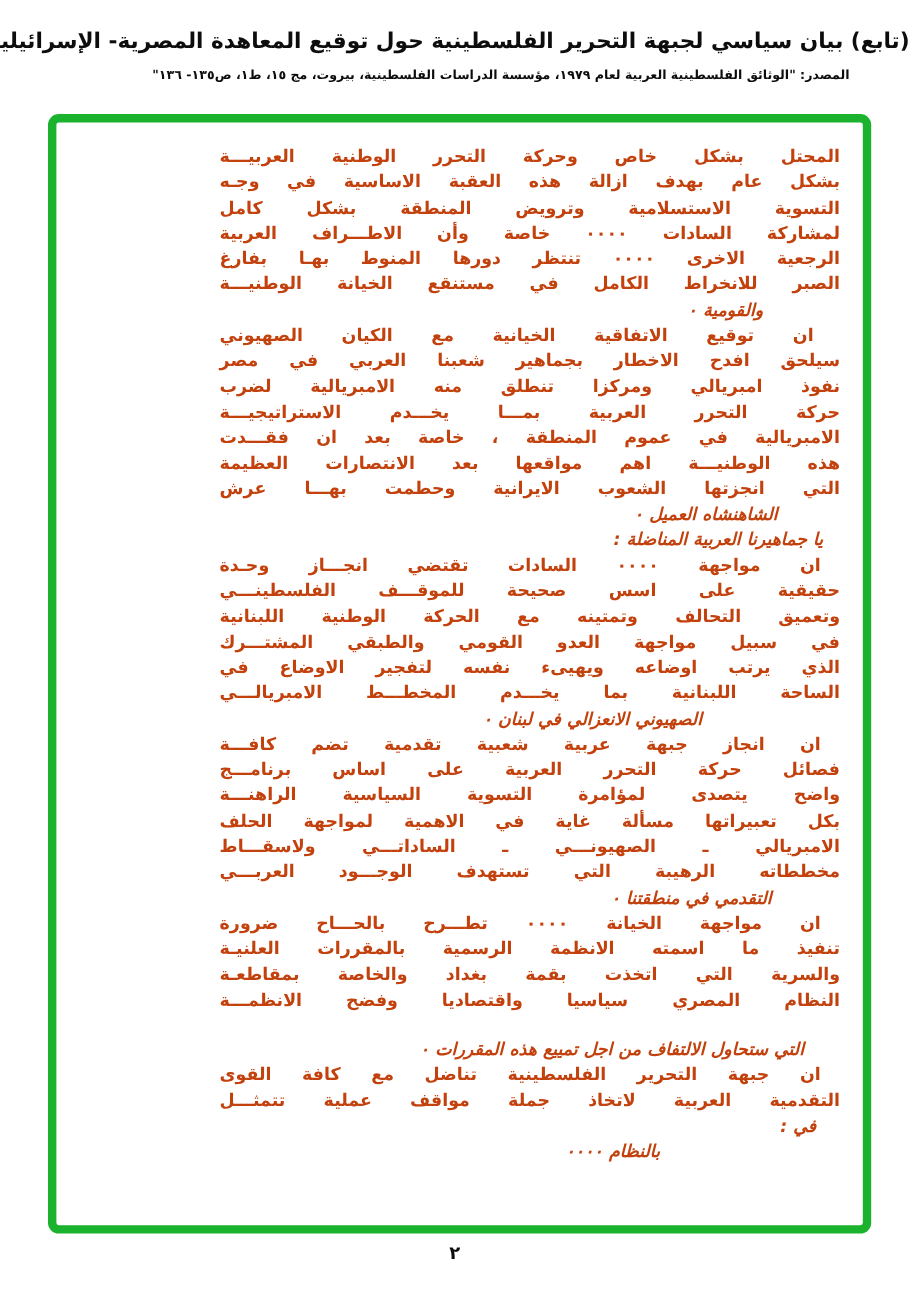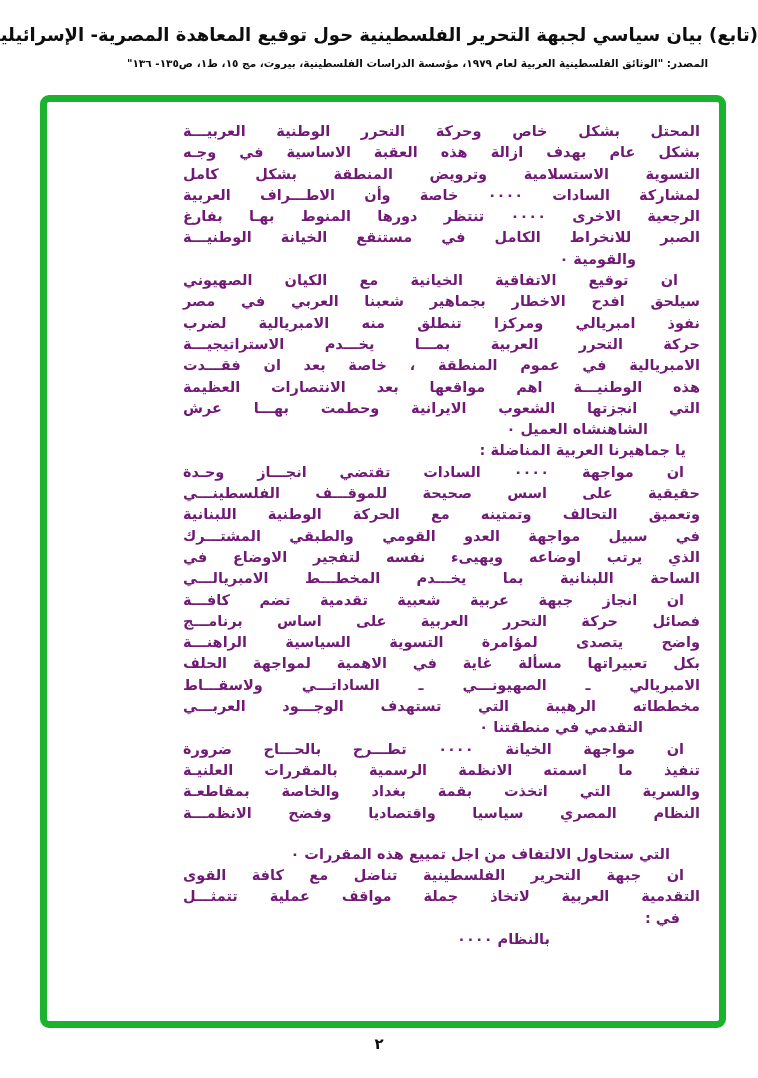--- a/index.html
+++ b/index.html
@@ -30,24 +30,24 @@
     border-radius: 9px;
     box-sizing: border-box;
     background: transparent;
   }
 
   .body-text {
     position: absolute; left: 183px; top: 121px; width: 517px;
     direction: rtl;
     font-size: 14.5px; font-weight: bold;
     line-height: 21.3px;
-    color: #701a75;
+    color: #c2410c;
   }
   .line { text-align: justify; text-align-last: justify; }
-  .line.last { text-align-last: right; }
+  .line.last { text-align-last: right; font-style: italic; }
 
   .page-number {
     position: absolute; top: 1035px; left: 0; width: 100%;
     text-align: center; font-size: 15px; font-weight: bold;
   }
 </style>
 </head>
 <body>
 
 <div class="page">
@@ -74,20 +74,21 @@
       <div class="line">هذه الوطنيـــة اهم مواقعها بعد الانتصارات العظيمة</div>
       <div class="line">التي انجزتها الشعوب الايرانية وحطمت بهـــا عرش</div>
       <div class="line last" style="padding-right: 52px;">الشاهنشاه العميل ٠</div>
       <div class="line last" style="padding-right: 14px;">يا جماهيرنا العربية المناضلة :</div>
       <div class="line" style="padding-right: 16px;">ان مواجهة ٠٠٠٠ السادات تقتضي انجـــاز وحـدة</div>
       <div class="line">حقيقية على اسس صحيحة للموقـــف الفلسطينـــي</div>
       <div class="line">وتعميق التحالف وتمتينه مع الحركة الوطنية اللبنانية</div>
       <div class="line">في سبيل مواجهة العدو القومي والطبقي المشتـــرك</div>
       <div class="line">الذي يرتب اوضاعه ويهيىء نفسه لتفجير الاوضاع في</div>
       <div class="line">الساحة اللبنانية بما يخـــدم المخطـــط الامبريالـــي</div>
+      <div class="line last" style="padding-right: 115px;">الصهيوني الانعزالي في لبنان ٠</div>
       <div class="line" style="padding-right: 16px;">ان انجاز جبهة عربية شعبية تقدمية تضم كافـــة</div>
       <div class="line">فصائل حركة التحرر العربية على اساس برنامـــج</div>
       <div class="line">واضح يتصدى لمؤامرة التسوية السياسية الراهنـــة</div>
       <div class="line">بكل تعبيراتها مسألة غاية في الاهمية لمواجهة الحلف</div>
       <div class="line">الامبريالي ـ الصهيونـــي ـ الساداتـــي ولاسقـــاط</div>
       <div class="line">مخططاته الرهيبة التي تستهدف الوجـــود العربـــي</div>
       <div class="line last" style="padding-right: 57px;">التقدمي في منطقتنا ٠</div>
       <div class="line" style="padding-right: 16px;">ان مواجهة الخيانة ٠٠٠٠ تطـــرح بالحـــاح ضرورة</div>
       <div class="line">تنفيذ ما اسمته الانظمة الرسمية بالمقررات العلنيـة</div>
       <div class="line">والسرية التي اتخذت بقمة بغداد والخاصة بمقاطعـة</div>

